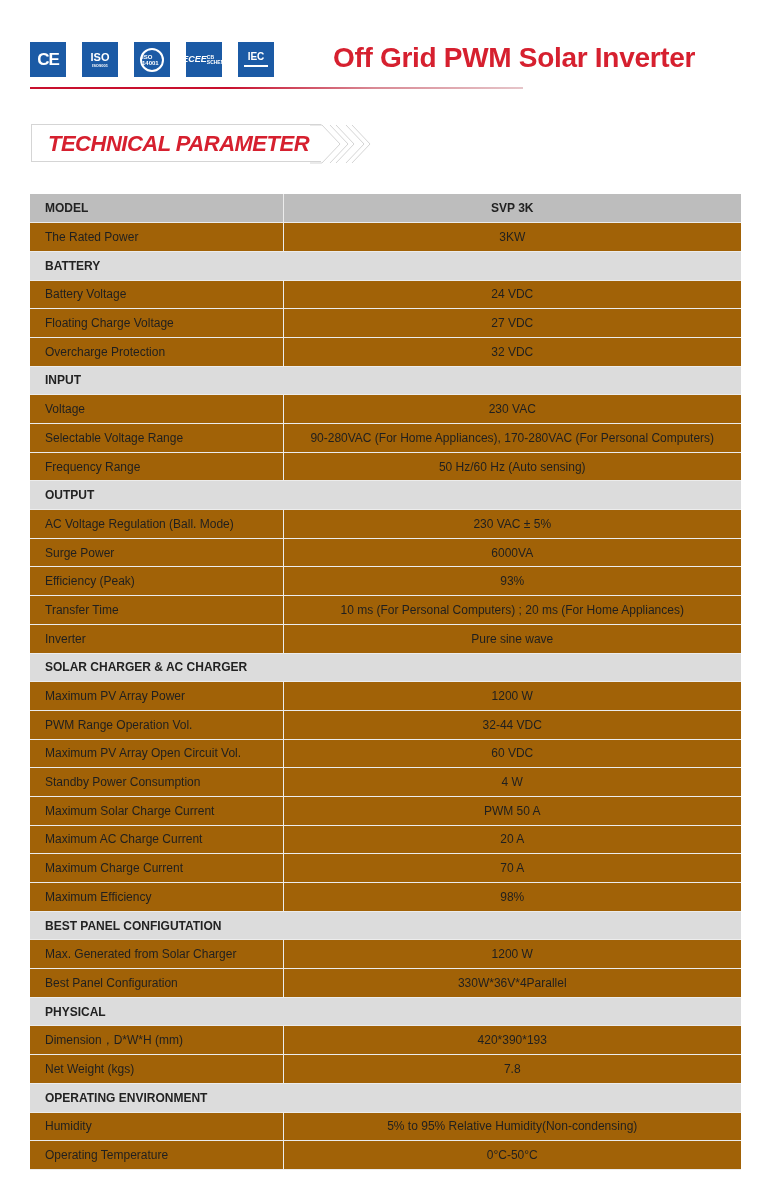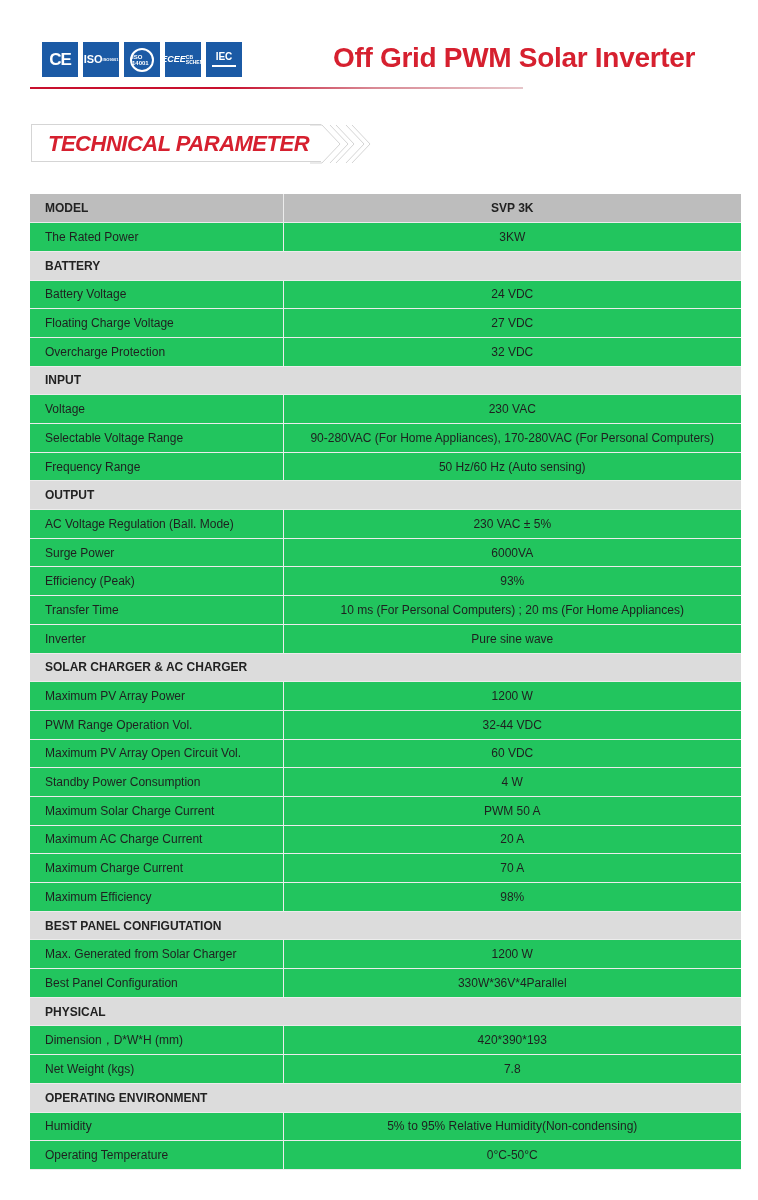--- a/index.html
+++ b/index.html
@@ -1,43 +1,43 @@
 <!DOCTYPE html>
 <html><head>
   <meta charset="utf-8">
   <style>
     html, body { margin: 0; padding: 0; background: #ffffff; }
     body { width: 758px; height: 1200px; position: relative; overflow: hidden; font-family: "Liberation Sans", "DejaVu Sans", sans-serif; color: #1f1f1f; }
 
     .header { position: absolute; left: 0; top: 0; width: 758px; height: 100px; }
-    .certs { position: absolute; left: 42px; top: 42px; display: flex; gap: 5px; }
+    .certs { position: absolute; left: 30px; top: 42px; display: flex; gap: 16px; }
     .cert { width: 36px; height: 35px; background: #1b5aa5; color: #fff; display: flex; align-items: center; justify-content: center; font-weight: bold; position: relative; overflow: hidden; }
     .cert.ce { font-size: 17px; letter-spacing: -1px; }
-    .cert.iso { font-size: 11px; flex-direction: row; line-height: 1; }
+    .cert.iso { font-size: 11px; flex-direction: column; line-height: 1; }
     .cert.iso .sub { font-size: 4px; margin-top: 1px; }
     .cert.iso2 .ring { width: 24px; height: 24px; border: 2px solid #fff; border-radius: 50%; display: flex; align-items: center; justify-content: center; font-size: 6px; box-sizing: border-box; }
     .cert.iecee { flex-direction: row; font-size: 9px; font-style: italic; line-height: 1; }
     .cert.iecee .sub { font-size: 5px; font-style: normal; }
     .cert.iec { font-size: 10px; flex-direction: column; line-height: 1; }
     .cert.iec .bar { width: 24px; height: 2px; background: #fff; margin-top: 3px; }
 
     .title { position: absolute; left: 333px; top: 42px; font-size: 28px; font-weight: bold; color: #d6202f; letter-spacing: -0.3px; white-space: nowrap; }
     .redline { position: absolute; left: 30px; top: 87px; width: 493px; height: 2px; background: linear-gradient(to right, #c8102e 0%, #c8102e 40%, #d98a95 70%, #e6c5c9 100%); }
 
     .section-banner { position: absolute; left: 31px; top: 124px; width: 290px; height: 38px; border: 1px solid #d5d5d5; border-right: none; box-sizing: border-box; }
     .section-banner .label { position: absolute; left: 16px; top: 6px; font-size: 22px; font-weight: bold; font-style: italic; color: #d6202f; letter-spacing: -0.5px; white-space: nowrap; }
     .chevrons { position: absolute; left: 310px; top: 124px; width: 75px; height: 40px; }
 
     .spec-table { position: absolute; left: 30px; top: 194px; width: 711px; border-collapse: collapse; table-layout: fixed; font-size: 12px; }
     .spec-table td { height: 28.7px; padding: 0; border-bottom: 1px solid #ececec; box-sizing: border-box; white-space: nowrap; }
     .spec-table td.k { width: 253px; padding-left: 15px; border-right: 1px solid #ececec; }
     .spec-table td.v { text-align: center; margin-left: 40px; }
     .spec-table tr.head td { background: #bdbdbd; font-weight: bold; color: #222; }
     .spec-table tr.cat td { background: #dcdcdc; font-weight: bold; color: #222; border-right: none; }
-    .spec-table tr.row td { background: #22c55e; }
+    .spec-table tr.row td { background: #a16207; }
   </style>
 </head>
 <body>
 
 <div class="header">
   <div class="certs">
     <div class="cert ce">
         <span>CE</span>
       </div>
     <div class="cert iso">

